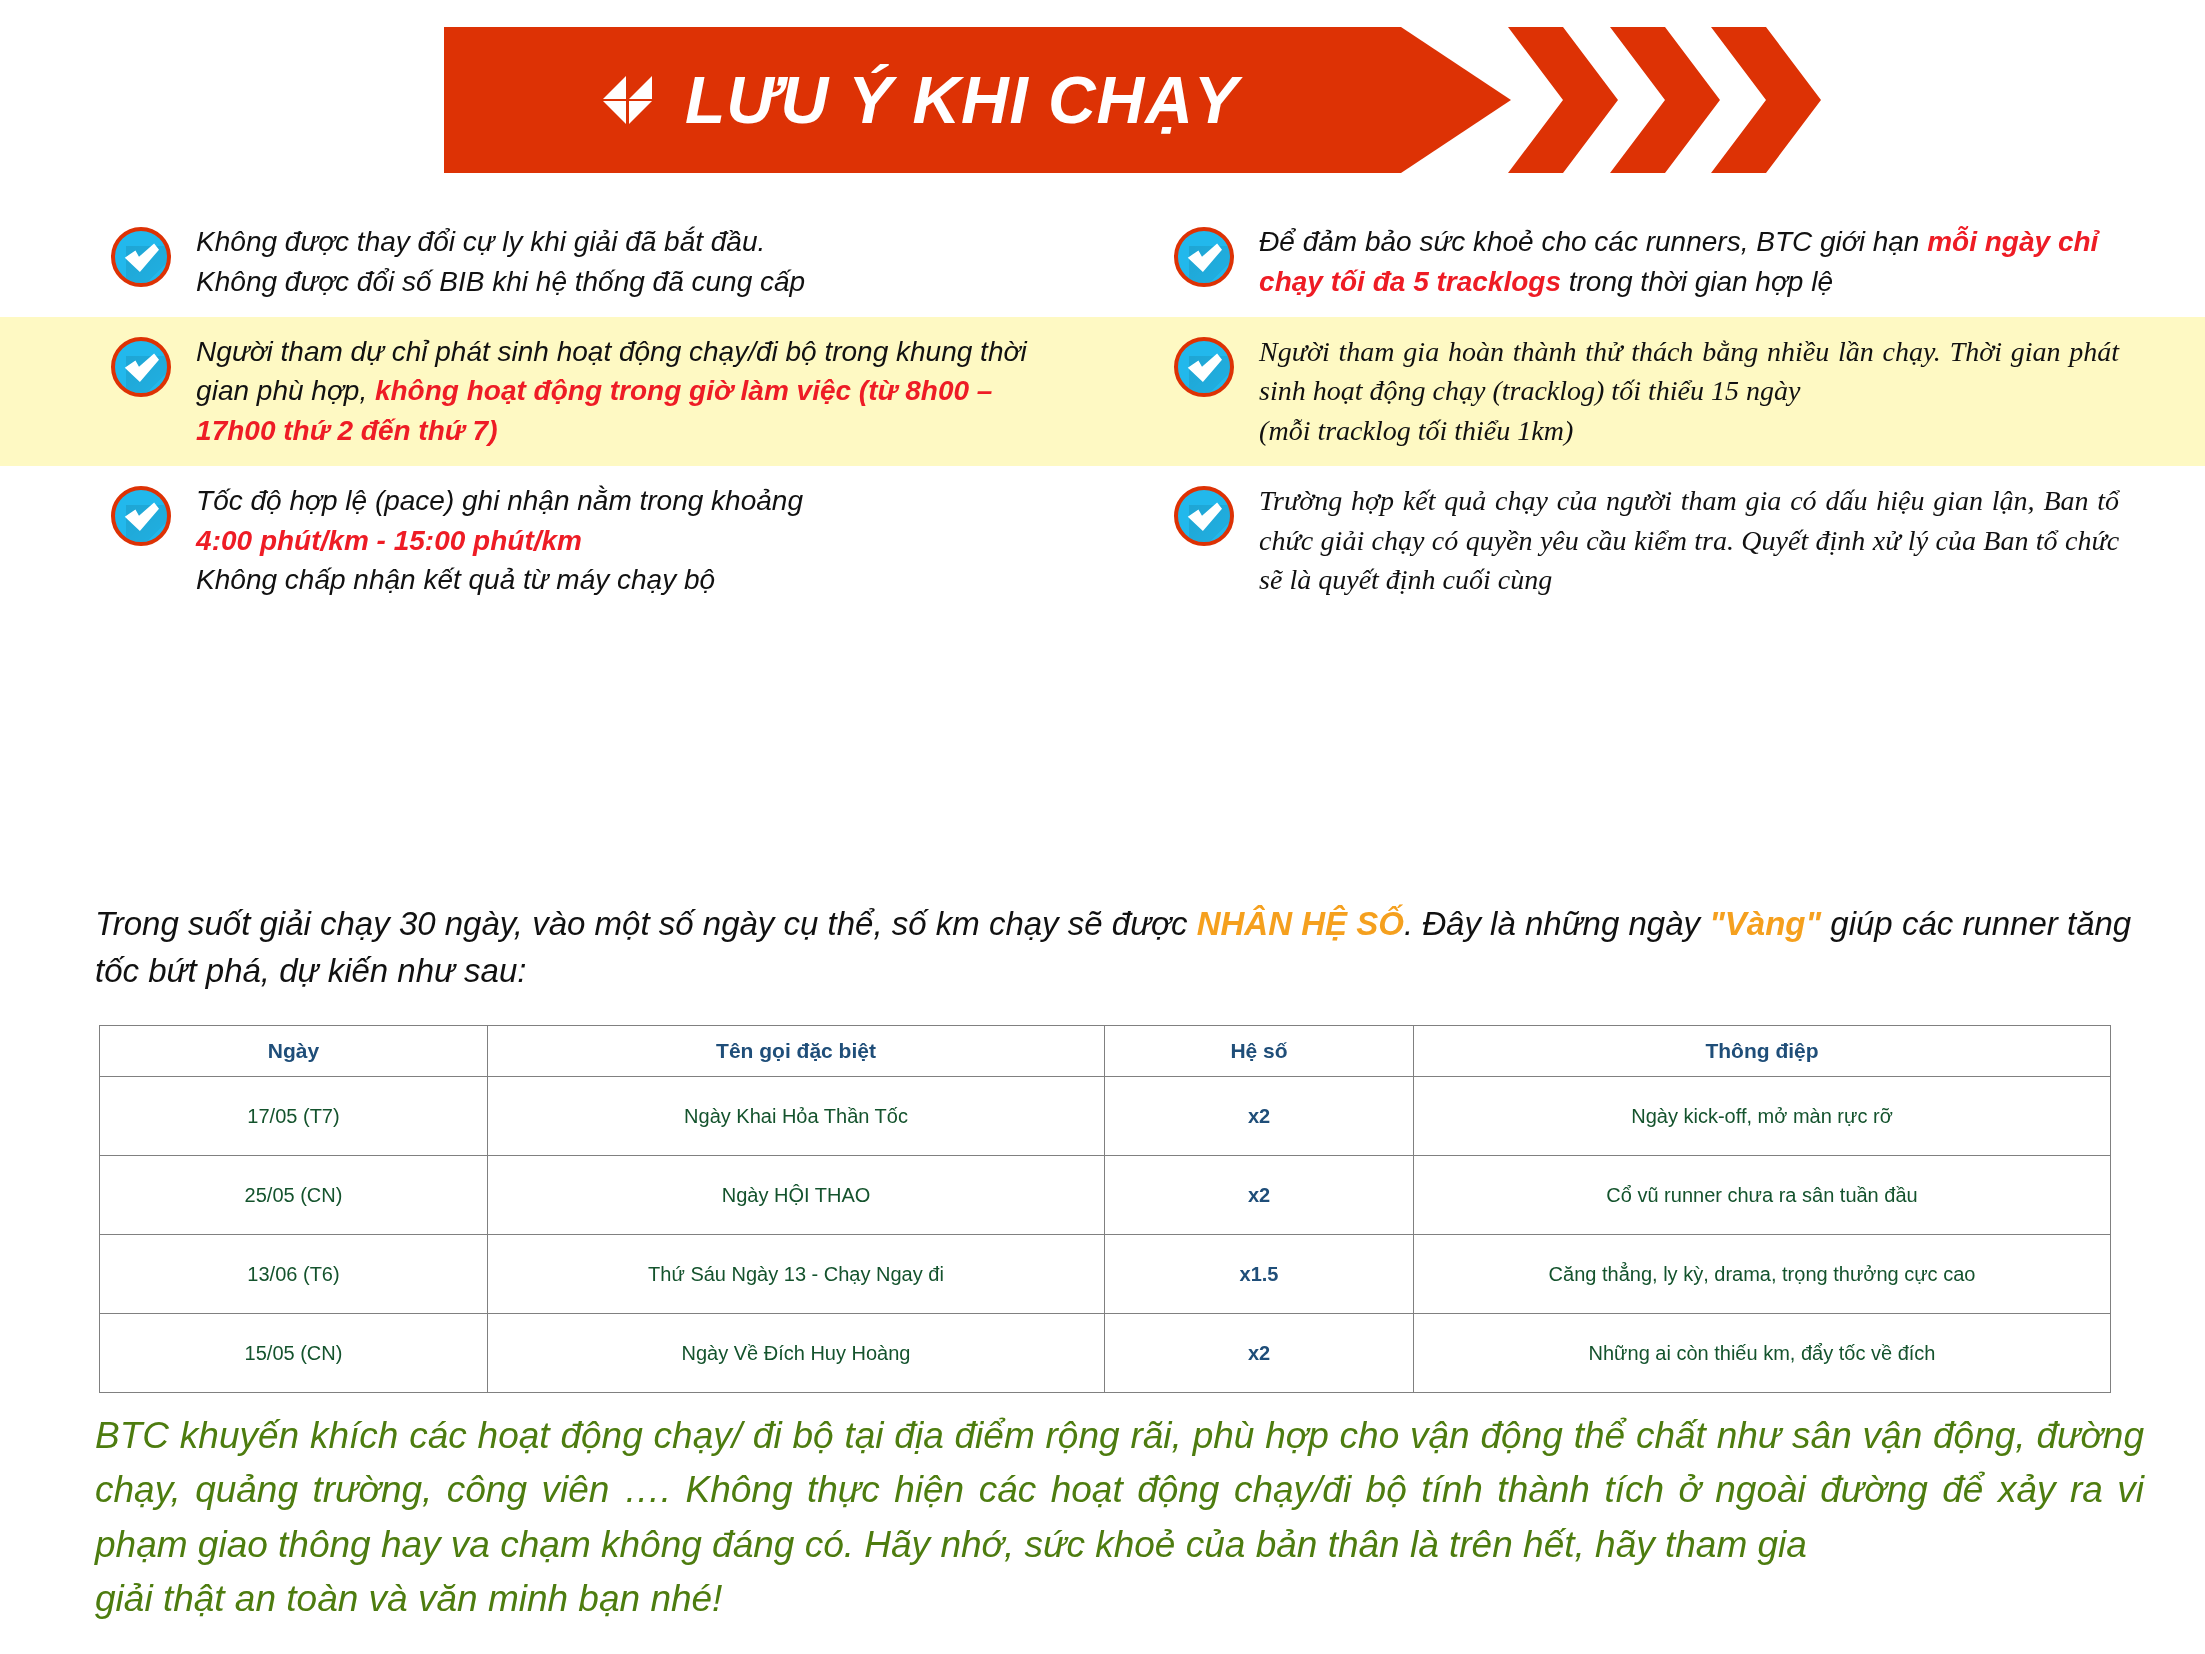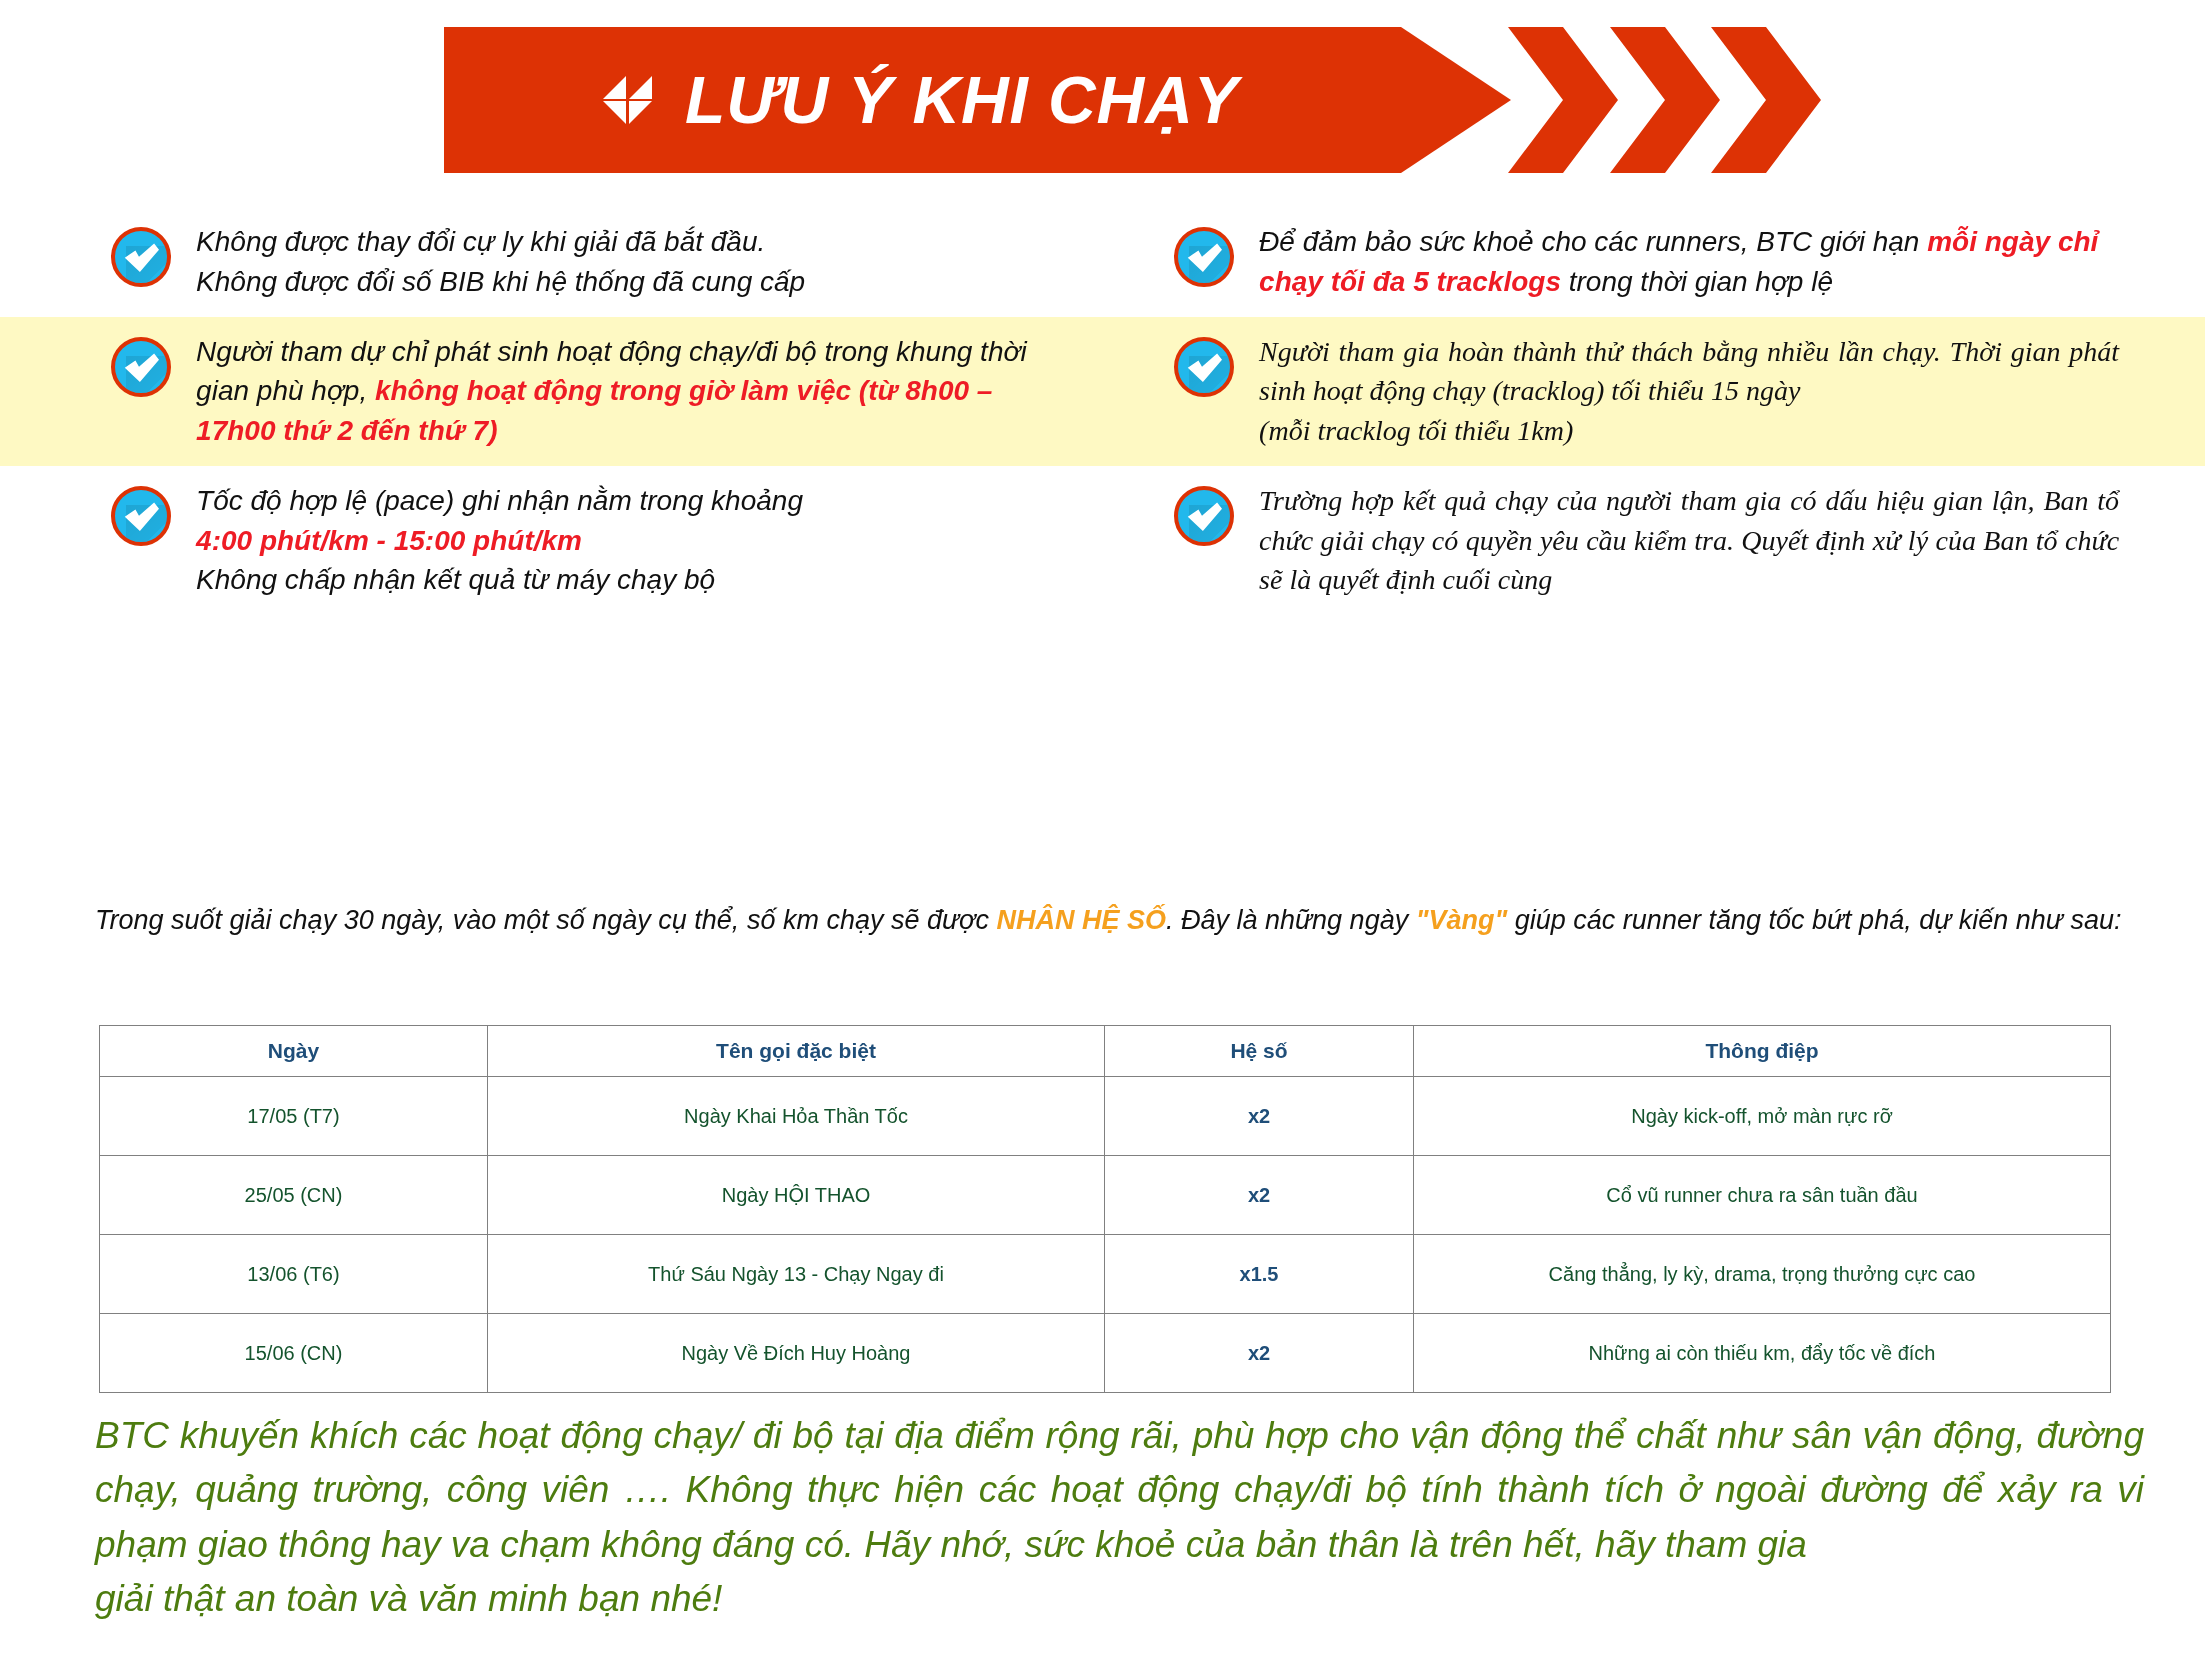--- a/index.html
+++ b/index.html
@@ -66,21 +66,21 @@
     line-height:1.42;
     color:#111111;
     max-width:860px;
   }
   .btext.just{text-align:justify;font-family:Liberation Serif, serif;}
   .red{color:#EE1C25;font-weight:bold;}
 
   
   .midpara{
     position:absolute;left:95px;top:901px;width:2046px;
-    font-style:italic;font-size:27px;line-height:1.42;color:#111;
+    font-style:italic;font-size:33px;line-height:1.42;color:#111;
   }
   .orange{color:#F5A01E;font-weight:bold;font-style:italic;}
 
   
   .tbl-wrap{position:absolute;left:99px;top:1025px;width:2011px;}
   table{border-collapse:collapse;width:2011px;table-layout:fixed;}
   th,td{
     border:1.3px solid #808080;
     text-align:center;vertical-align:middle;
     color:#14532d;font-size:20px;
@@ -220,21 +220,21 @@
         <td class="coef">x2</td>
         <td>Cổ vũ runner chưa ra sân tuần đầu</td>
       </tr>
       <tr class="body-row">
         <td>13/06 (T6)</td>
         <td>Thứ Sáu Ngày 13 - Chạy Ngay đi</td>
         <td class="coef">x1.5</td>
         <td>Căng thẳng, ly kỳ, drama, trọng thưởng cực cao</td>
       </tr>
       <tr class="body-row">
-        <td>15/06 (CN)</td>
+        <td>15/05 (CN)</td>
         <td>Ngày Về Đích Huy Hoàng</td>
         <td class="coef">x2</td>
         <td>Những ai còn thiếu km, đẩy tốc về đích</td>
       </tr>
     </tbody>
   </table>
 </div>
 
 <div class="botpara">
   <span>BTC khuyến khích các hoạt động chạy/ đi bộ tại địa điểm rộng rãi, phù hợp cho vận động thể chất như sân vận động, đường chạy, quảng trường, công viên …. Không thực hiện các hoạt động chạy/đi bộ tính thành tích ở ngoài đường để xảy ra vi phạm giao thông hay va chạm không đáng có. Hãy nhớ, sức khoẻ của bản thân là trên hết, hãy tham gia</span>

